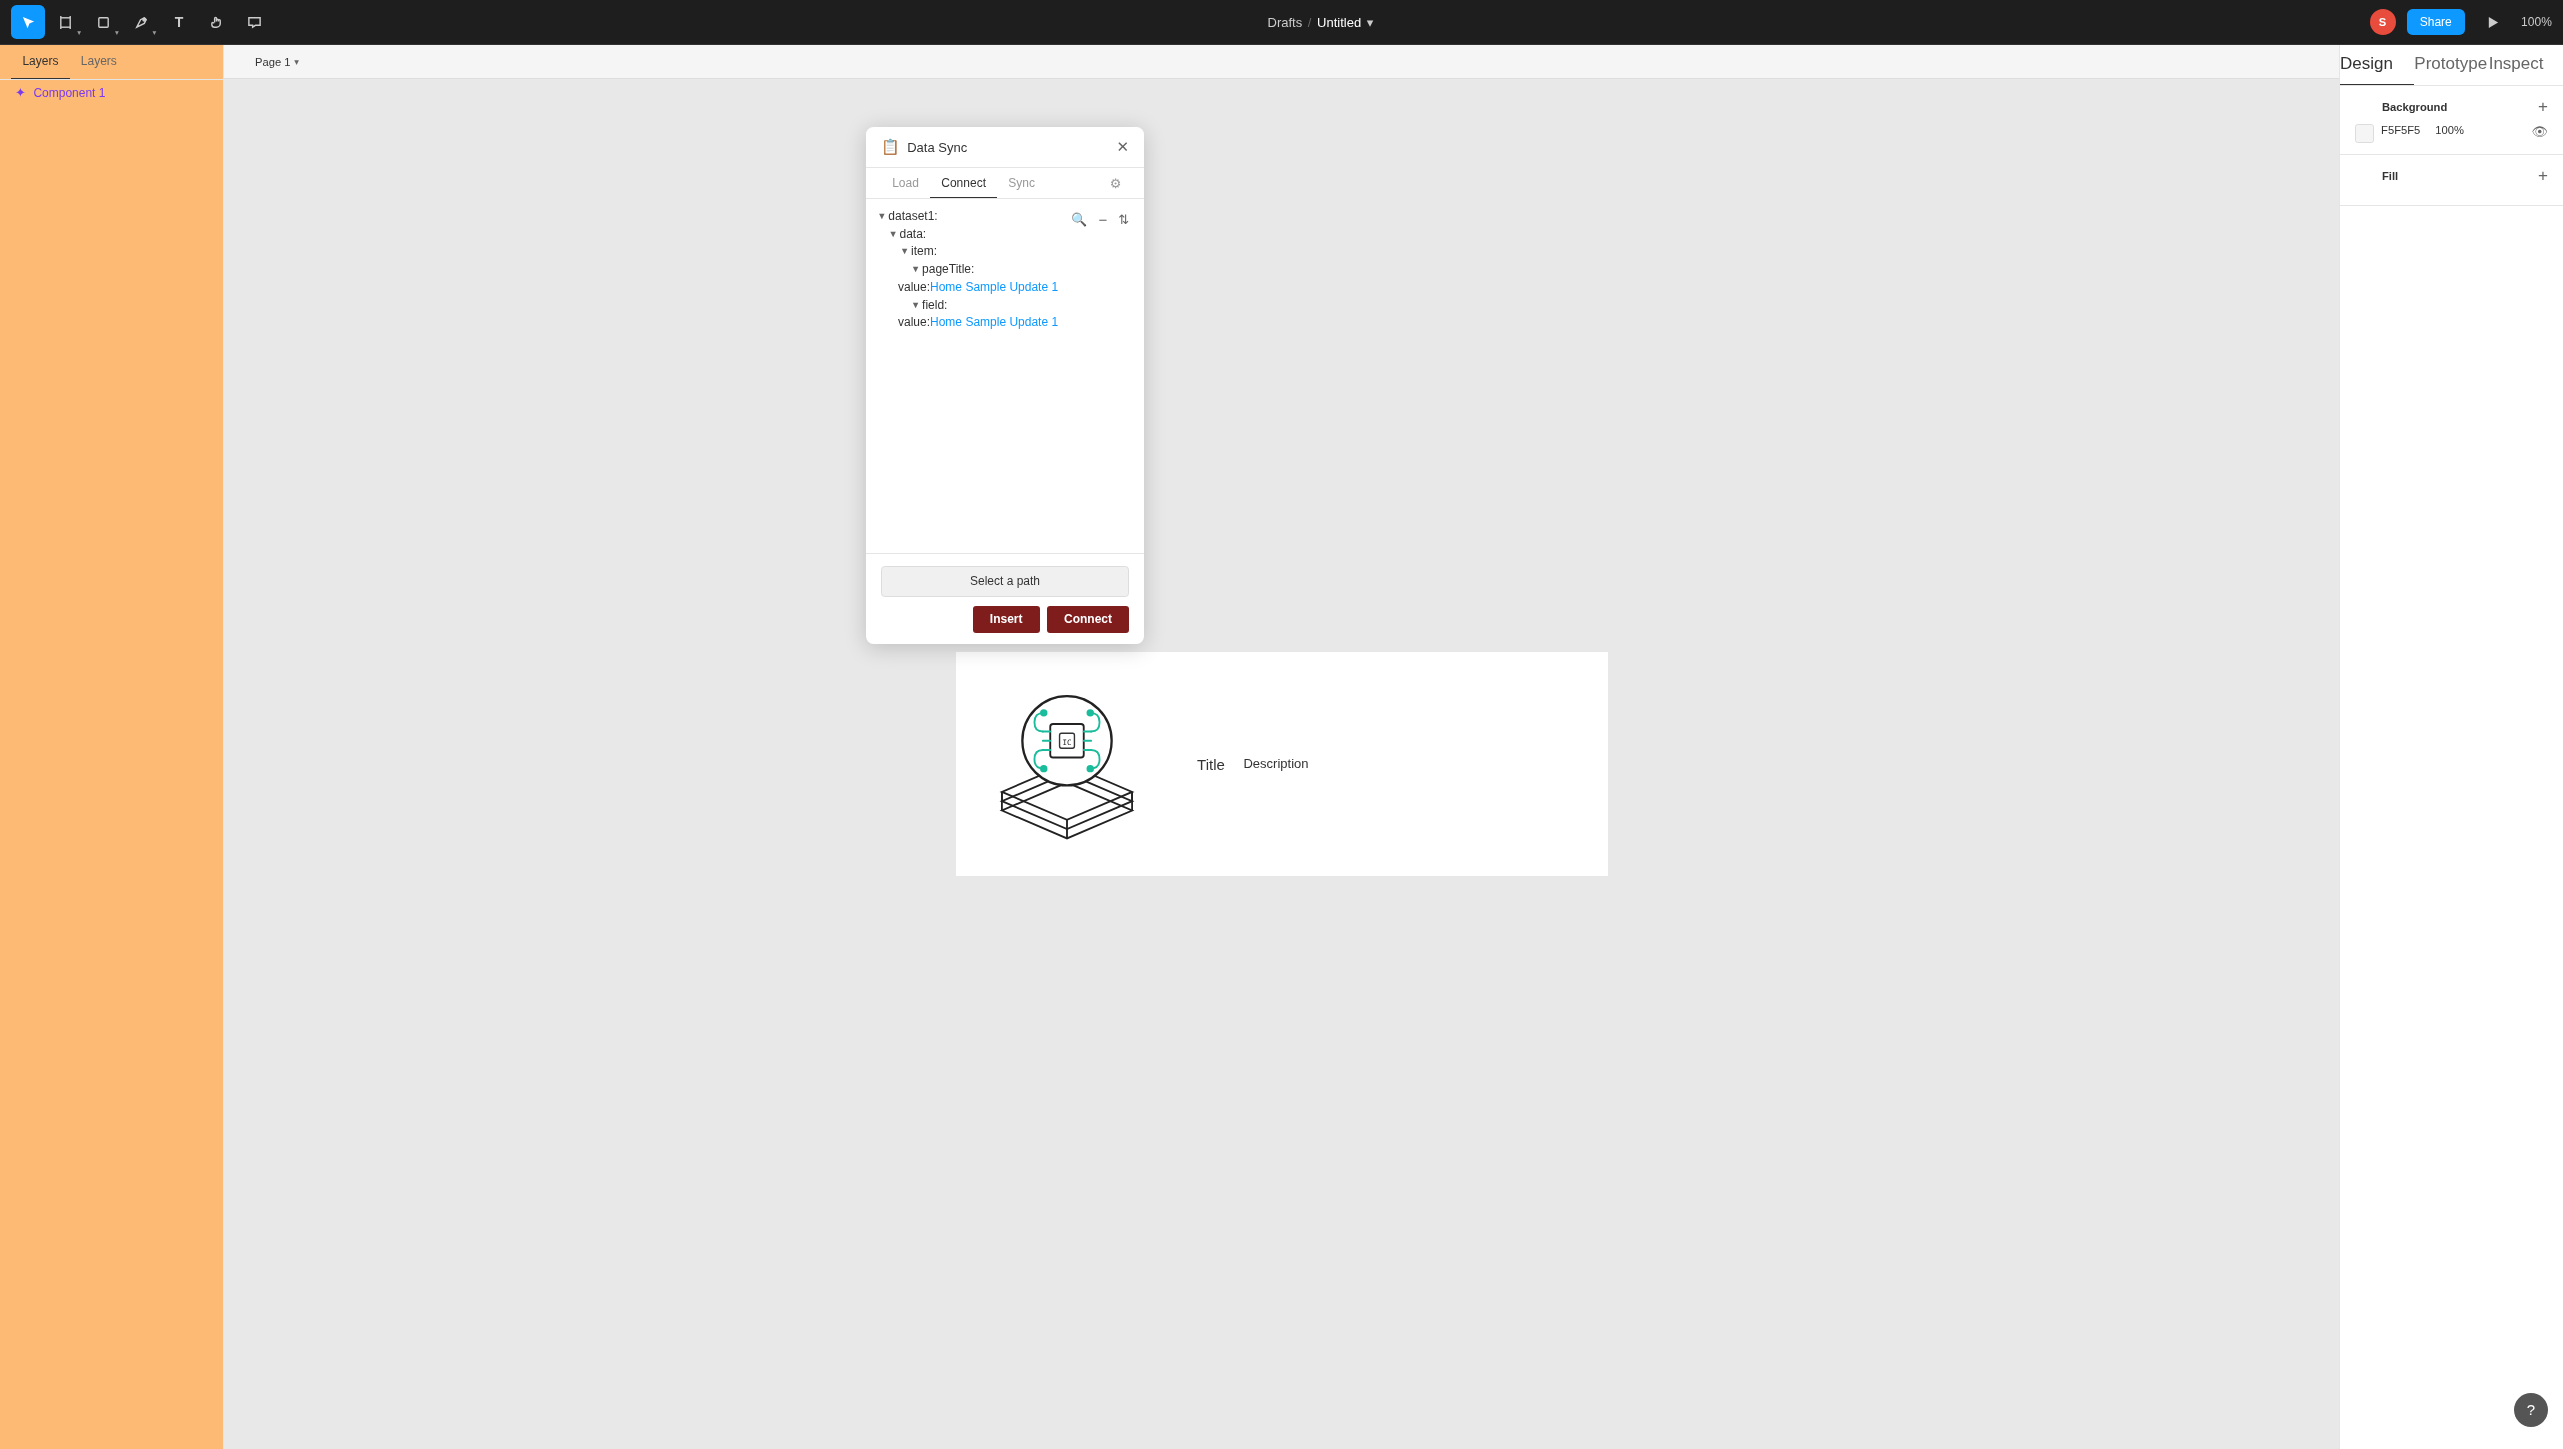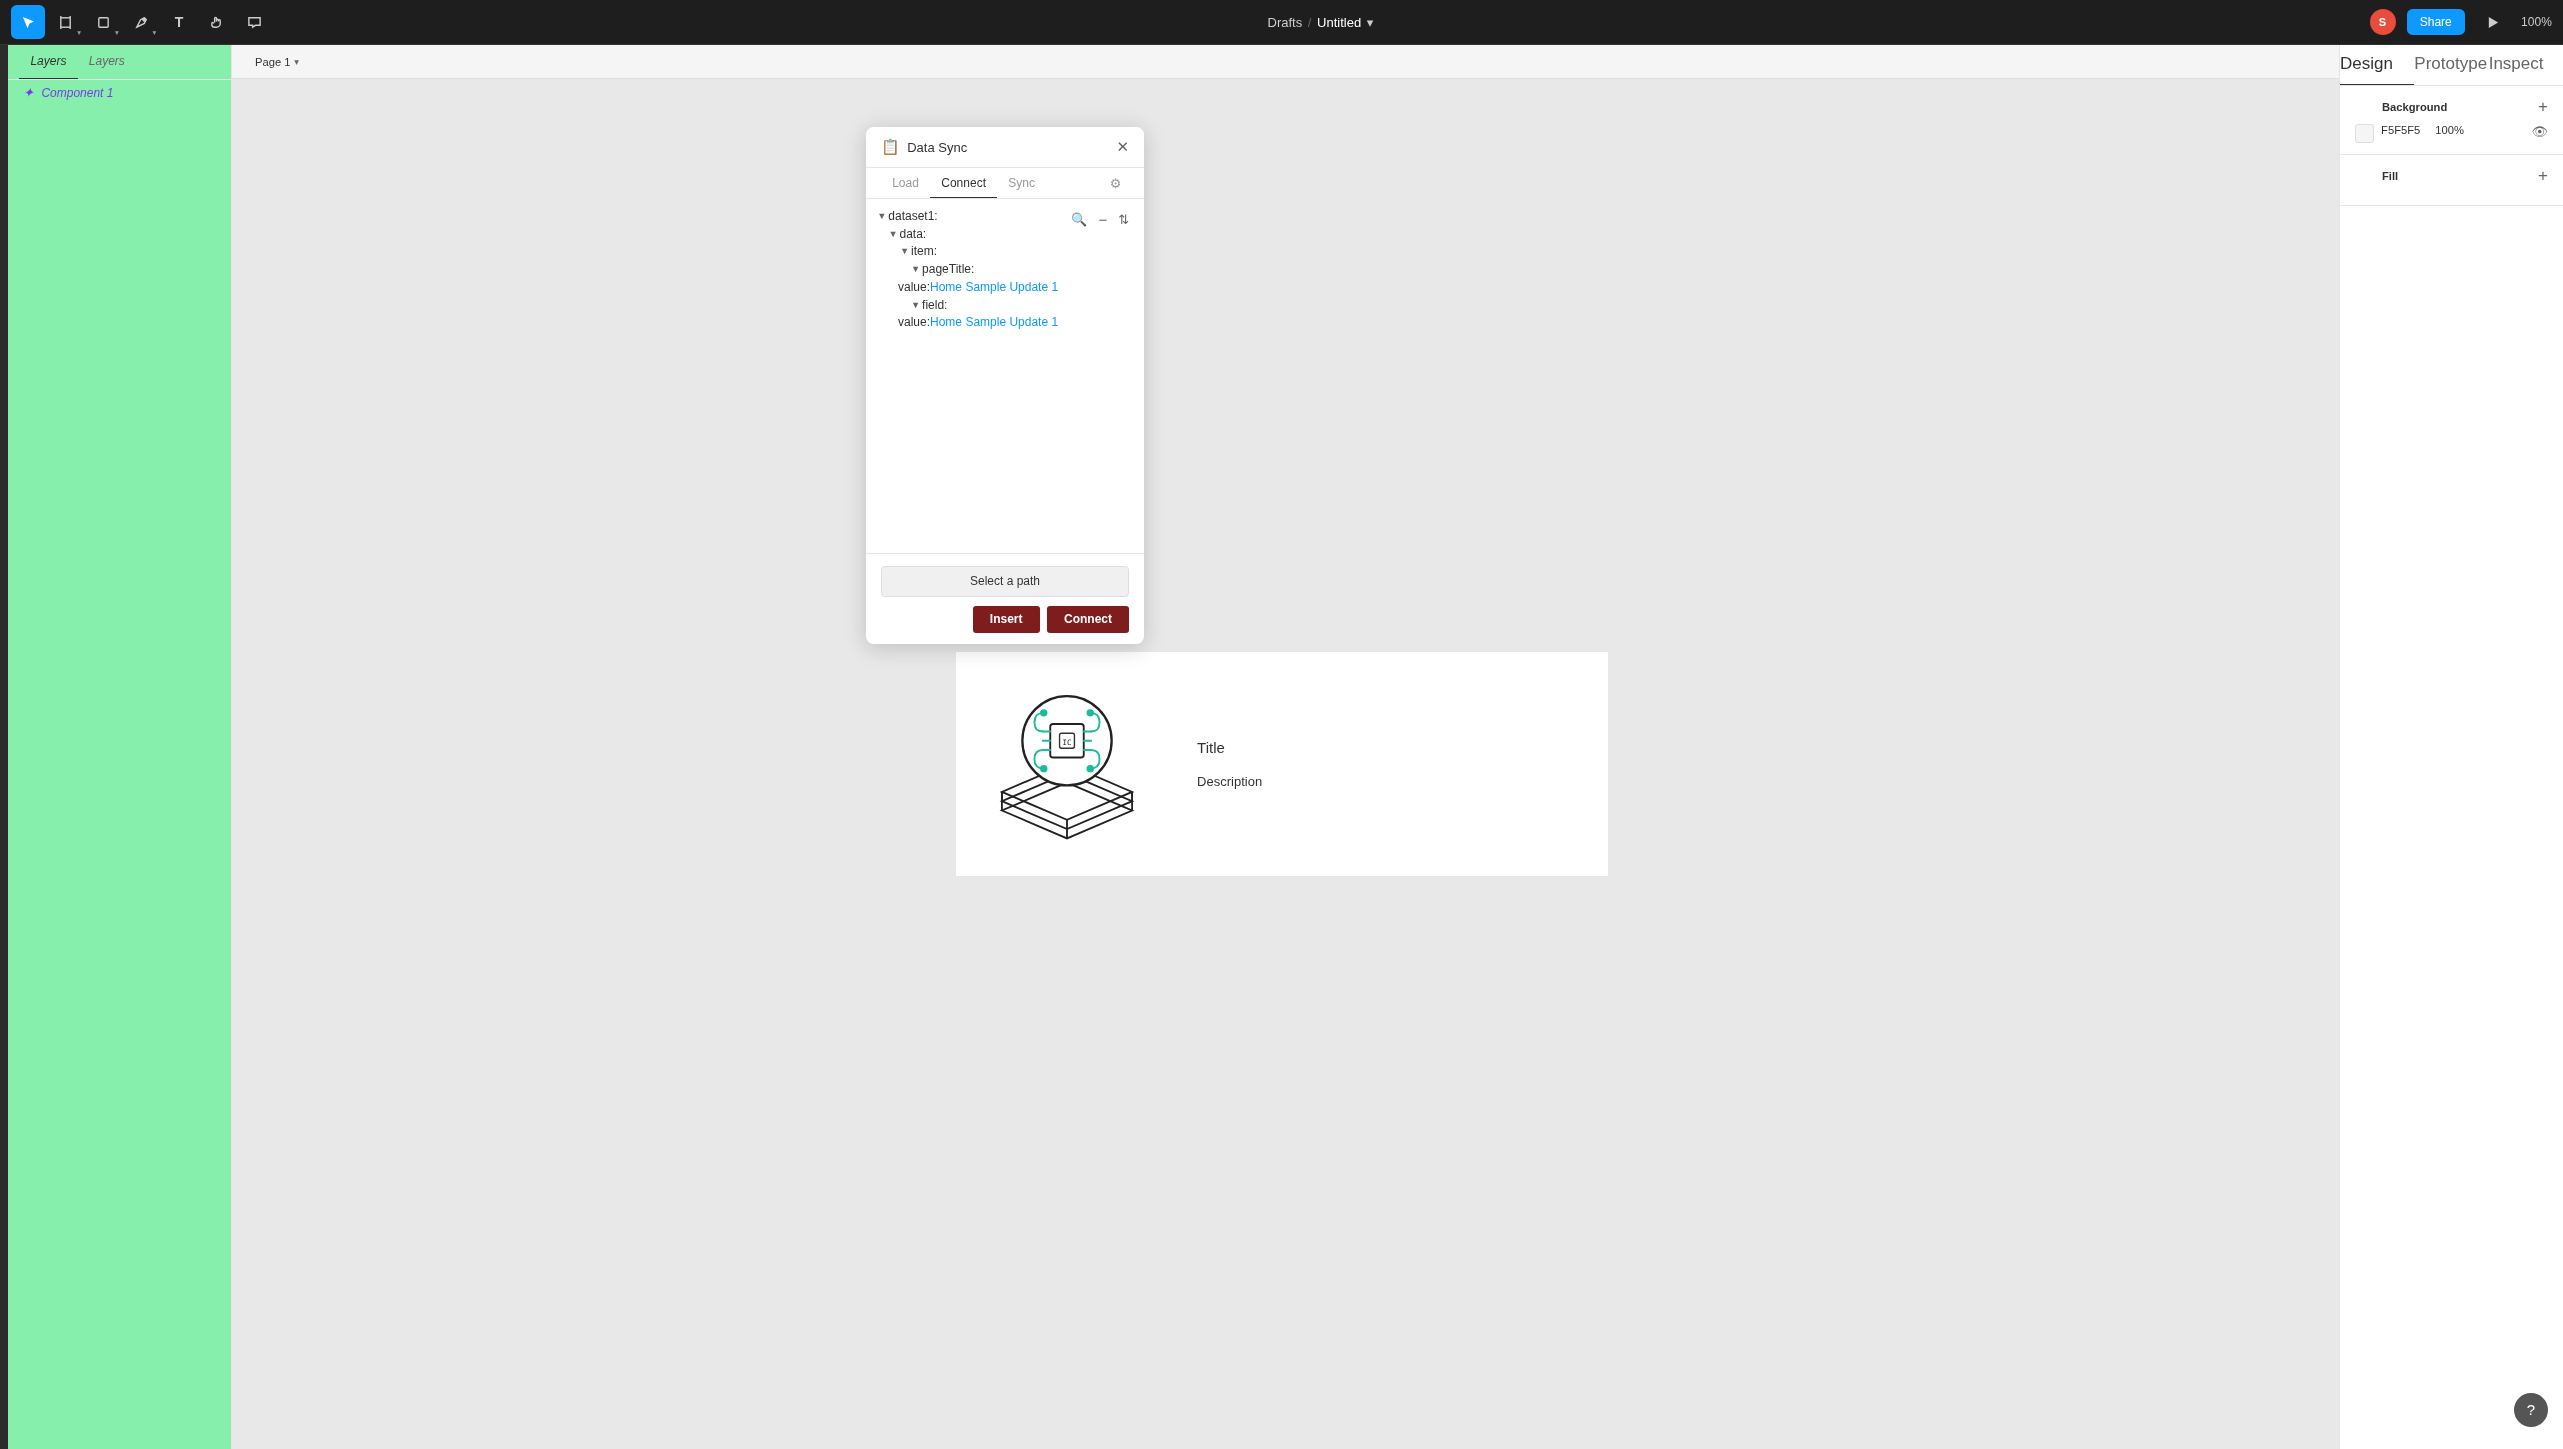--- a/index.html
+++ b/index.html
@@ -27,22 +27,22 @@
 
     .share-btn {
       background: #0d99ff; color: white; border: none; border-radius: 5.6px;
       padding: 5.6px 13px; font-size: 12px; font-weight: 500; cursor: pointer;
     }
     .zoom-text { color: #ccc; font-size: 12px; }
     .avatar { width: 26px; height: 26px; border-radius: 50%; background: #e74c3c; color: white; display: flex; align-items: center; justify-content: center; font-size: 11.2px; font-weight: 600; }
 
     
     .left-panel {
-      position: fixed; top: 45px; left: 8px; width: 224px; bottom: 0;
-      background: #86efac; border-right: 0.9px solid #e5e5e5; z-index: 50; font-style: italic;
+      position: fixed; top: 45px; left: 0; width: 224px; bottom: 0;
+      background: #fdba74; border-right: 0.9px solid #e5e5e5; z-index: 50;
     }
     .panel-tabs { display: flex; border-bottom: 0.9px solid #e5e5e5; padding: 0 11.2px; }
     .panel-tab { padding: 9.3px 11.2px; font-size: 12px; color: #666; cursor: pointer; border-bottom: 1.9px solid transparent; }
     .panel-tab.active { color: #333; border-bottom: 1.9px solid #333; }
 
     .layer-item {
       display: flex; align-items: center; gap: 7.5px; padding: 5.6px 15px;
       font-size: 12px; cursor: pointer; color: #7c3aed;
     }
 
@@ -72,21 +72,21 @@
       position: absolute; top: -22.4px; left: 0;
       color: #7c3aed; font-size: 11.2px; display: flex; align-items: center; gap: 3.7px;
     }
     .component-inner {
       background: white; border-radius: 0; padding: 18.6px; display: flex; align-items: center; gap: 37px;
     }
 
     
     .canvas-illustration { width: 186px; height: 186px; }
 
-    .component-text { display: flex; flex-direction: column; gap: 18.6px; }
+    .component-text { display: flex; flex-direction: row; gap: 18.6px; }
     .comp-title { font-size: 15px; color: #333; }
     .comp-desc { font-size: 13px; color: #333; }
 
     
     .right-panel {
       position: fixed; top: 45px; right: 0; width: 224px; bottom: 0;
       background: #ffffff; border-left: 0.9px solid #e5e5e5; z-index: 50;
     }
     .right-tabs { display: flex; border-bottom: 0.9px solid #e5e5e5; }
     .right-tab { flex: 1; padding: 9.3px 0; text-align: left; font-size: 17px; color: #666; cursor: pointer; border-bottom: 1.9px solid transparent; }

